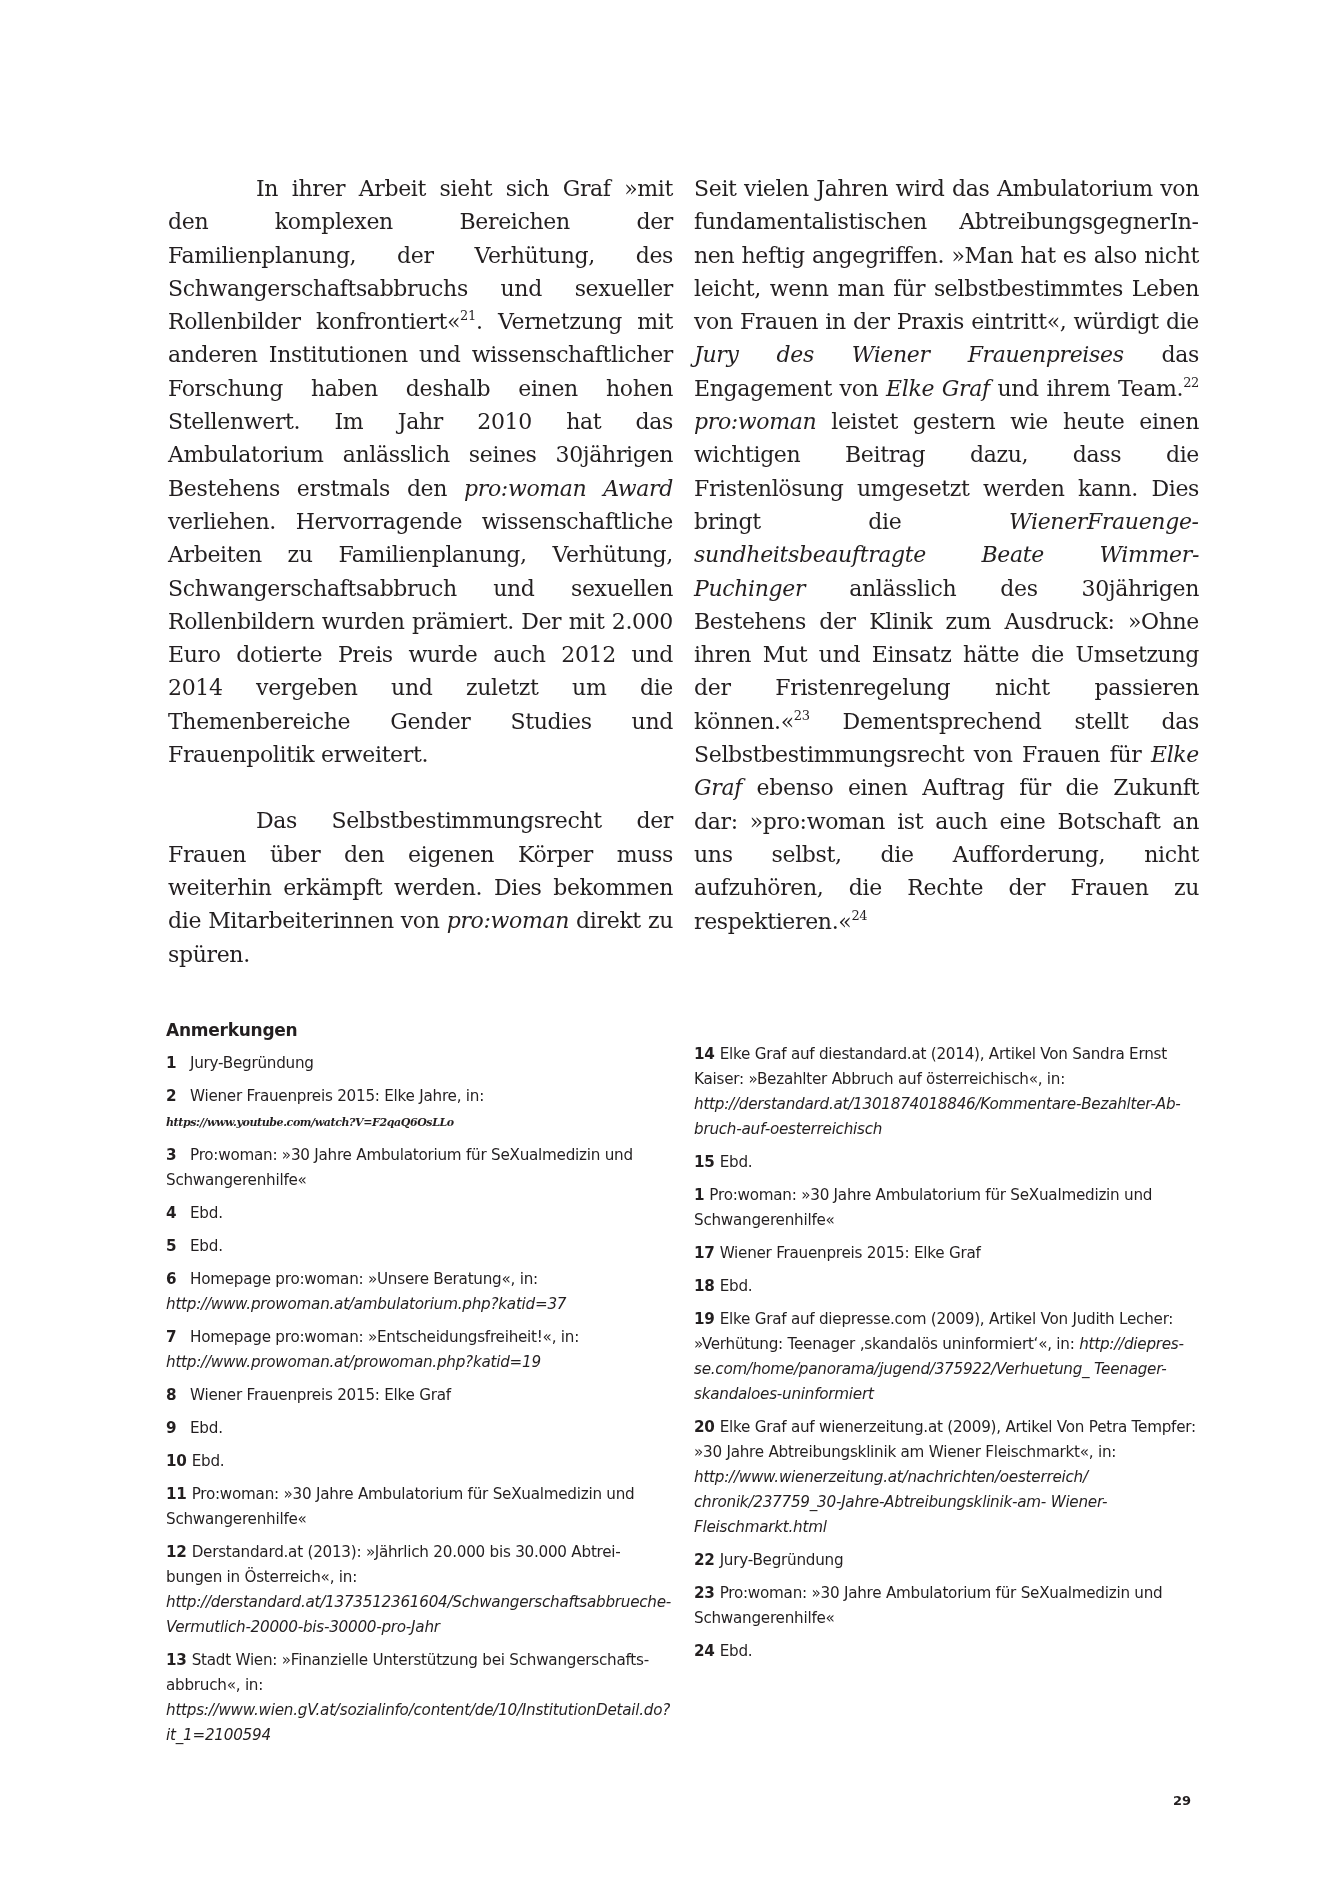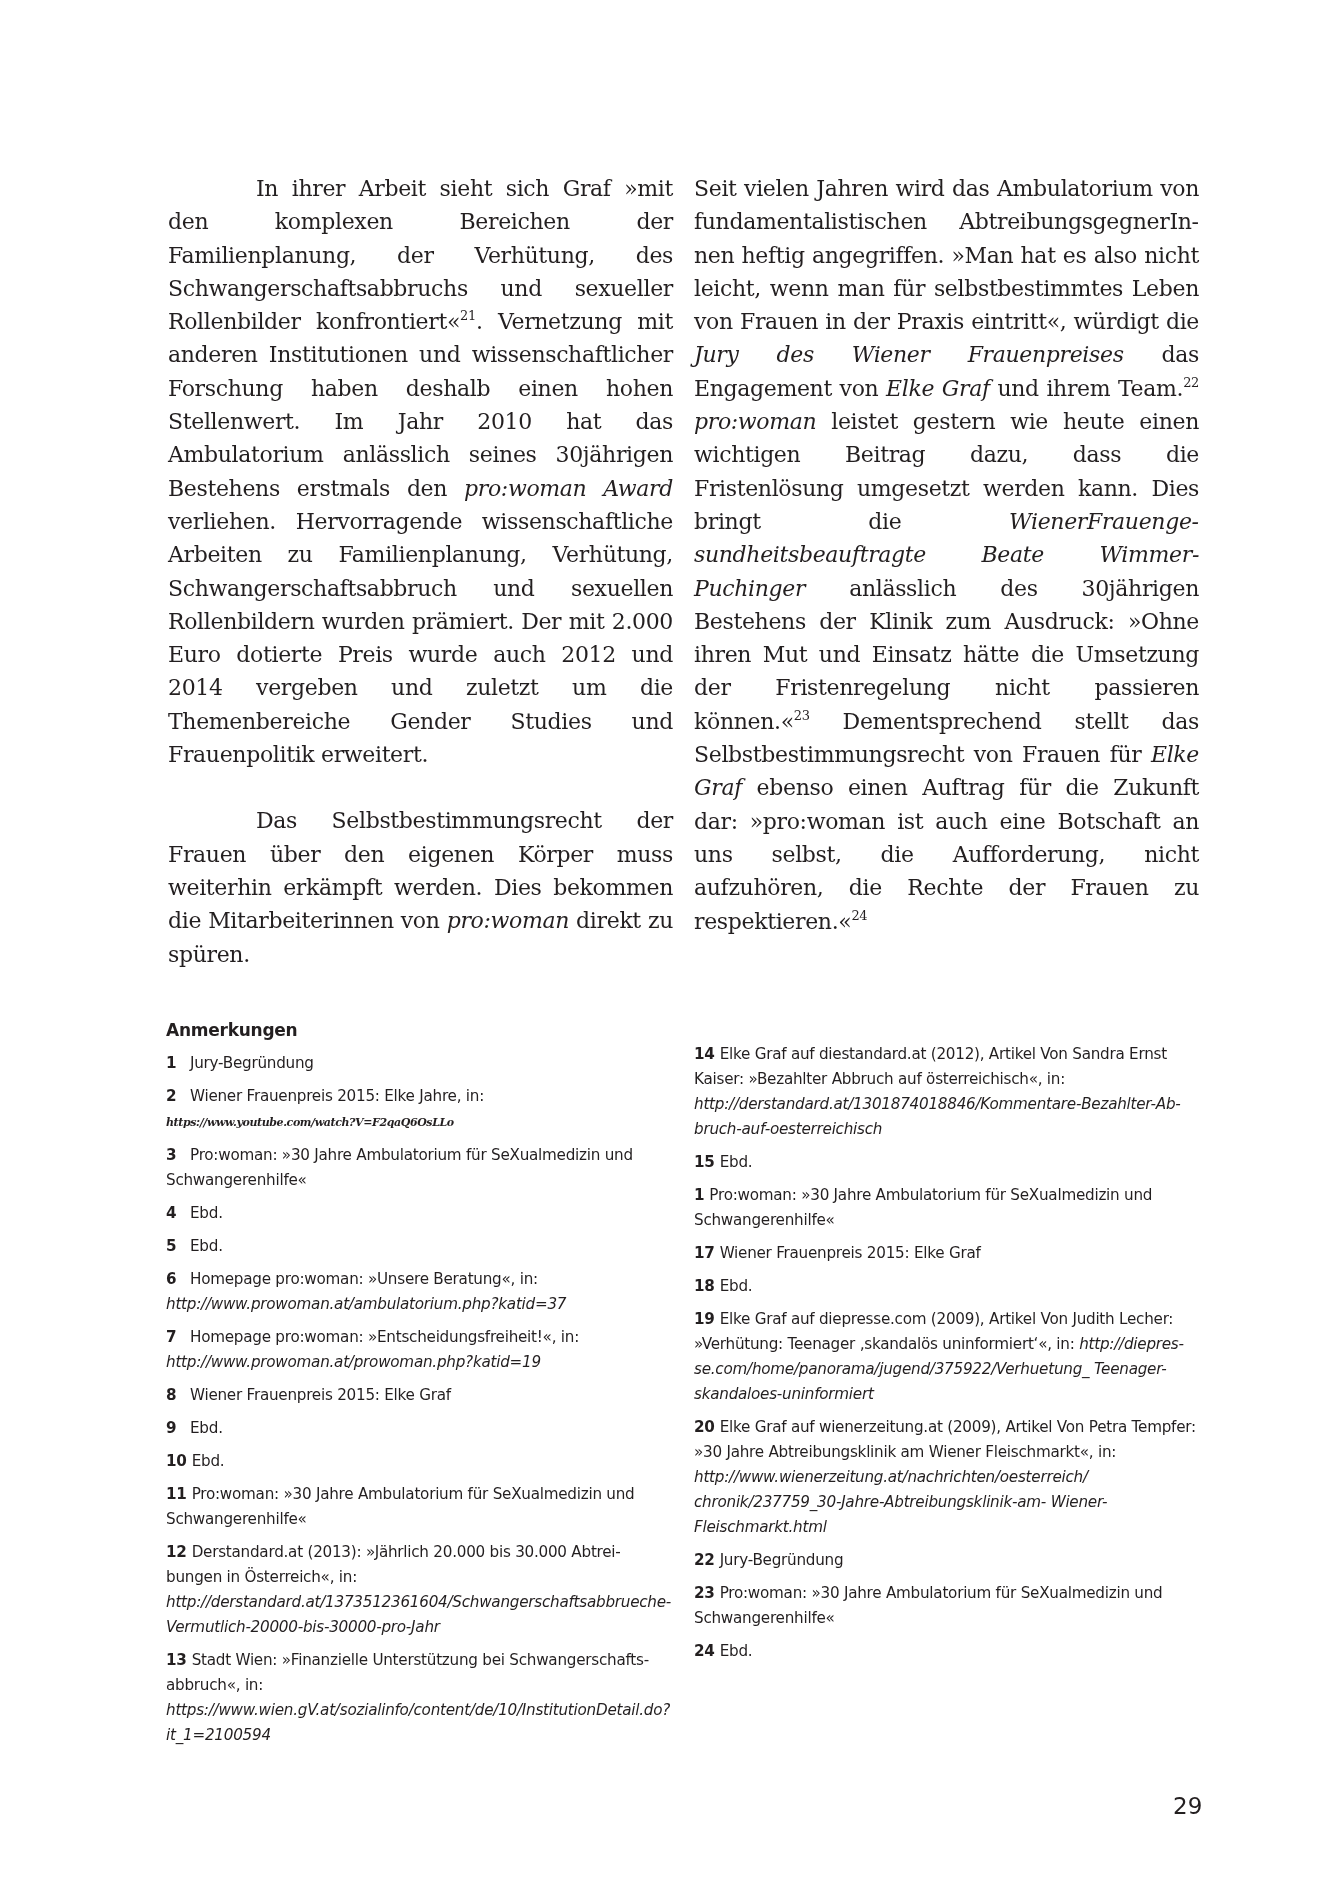--- a/index.html
+++ b/index.html
@@ -15,21 +15,21 @@
     .notes { position: absolute; top: 1018px; width: 505px; font-family: "DejaVu Sans", "Liberation Sans", sans-serif; font-size: 15.2px; line-height: 25px; letter-spacing: -0.25px; }
     .notes-left { left: 166px; }
     .notes-right { left: 694px; top: 1042px; }
     .notes h3 { margin: 0 0 8px 0; font-size: 17px; font-weight: bold; }
     .note { margin: 0 0 8px 0; }
     .note .num { font-weight: bold; }
     .note .num.pad { display: inline-block; width: 24px; }
     .note .num.nopad { margin-right: 5px; }
     .note i { font-style: italic; }
     .note i.serif-url { font-family: "DejaVu Serif", "Liberation Serif", serif; font-weight: bold; font-size: 11px; letter-spacing: -0.4px; }
-    .page-number { position: absolute; left: 1173px; top: 1793px; font-family: "DejaVu Sans", "Liberation Sans", sans-serif; font-size: 23px; font-weight: normal; }
+    .page-number { position: absolute; left: 1173px; top: 1793px; font-family: "DejaVu Sans", "Liberation Sans", sans-serif; font-size: 13px; font-weight: bold; }
   </style>
 </head>
 <body>
 
 <div class="col col-left">
   <p class="indent"><span>In ihrer Arbeit sieht sich Graf »mit den komplexen Bereichen der Familienplanung, der Verhütung, des Schwangerschaftsabbruchs und sexueller Rollenbilder konfrontiert«</span><sup>21</sup><span>. Vernetzung mit anderen Institutionen und wissenschaftlicher Forschung haben deshalb einen hohen Stellenwert. Im Jahr 2010 hat das Ambulatorium anlässlich seines 30jährigen Be­stehens erstmals den </span><i>pro:woman Award</i><span> verlie­hen. Hervorragende wissenschaftliche Arbeiten zu Familienplanung, Verhütung, Schwanger­schaftsabbruch und sexuellen Rollenbildern wurden prämiert. Der mit 2.000 Euro dotierte Preis wurde auch 2012 und 2014 vergeben und zuletzt um die Themenbereiche Gender Studies und Frauenpolitik erweitert.</span></p>
   <p class="indent"><span>Das Selbstbestimmungsrecht der Frau­en über den eigenen Körper muss weiterhin erkämpft werden. Dies bekommen die Mitar­beiterinnen von </span><i>pro:woman</i><span> direkt zu spüren.</span></p>
 </div>
 
 <div class="col col-right">
@@ -50,21 +50,21 @@
       <div class="note"><span class="num pad">9</span><span>Ebd.</span></div>
       <div class="note"><span class="num nopad">10</span><span>Ebd.</span></div>
       <div class="note"><span class="num nopad">11</span><span>Pro:woman: »30 Jahre Ambulatorium für SeXualmedizin und Schwangerenhilfe«</span></div>
       <div class="note"><span class="num nopad">12</span><span>Derstandard.at (2013): »Jährlich 20.000 bis 30.000 Abtrei­bungen in Österreich«, in:</span> <i>http://derstandard.at/1373512361604/Schwangerschaftsabbrueche-Vermutlich-20000-bis-30000-pro-Jahr</i></div>
       <div class="note"><span class="num nopad">13</span><span>Stadt Wien: »Finanzielle Unterstützung bei Schwangerschafts­abbruch«, in:</span> <i>https://www.wien.gV.at/sozialinfo/content/de/10/InstitutionDetail.do?it_1=2100594</i></div>
     </div>
 </div>
 
 <div class="notes notes-right">
   <div id="notes-right-list">
-      <div class="note"><span class="num nopad">14</span><span>Elke Graf auf diestandard.at (2012), Artikel Von Sandra Ernst Kaiser: »Bezahlter Abbruch auf österreichisch«, in:</span> <i>http://derstandard.at/1301874018846/Kommentare-Bezahlter-Ab­bruch-auf-oesterreichisch</i></div>
+      <div class="note"><span class="num nopad">14</span><span>Elke Graf auf diestandard.at (2014), Artikel Von Sandra Ernst Kaiser: »Bezahlter Abbruch auf österreichisch«, in:</span> <i>http://derstandard.at/1301874018846/Kommentare-Bezahlter-Ab­bruch-auf-oesterreichisch</i></div>
       <div class="note"><span class="num nopad">15</span><span>Ebd.</span></div>
       <div class="note"><span class="num nopad">1</span><span>Pro:woman: »30 Jahre Ambulatorium für SeXualmedizin und Schwangerenhilfe«</span></div>
       <div class="note"><span class="num nopad">17</span><span>Wiener Frauenpreis 2015: Elke Graf</span></div>
       <div class="note"><span class="num nopad">18</span><span>Ebd.</span></div>
       <div class="note"><span class="num nopad">19</span><span>Elke Graf auf diepresse.com (2009), Artikel Von Judith Lecher: »Verhütung: Teenager ‚skandalös uninformiert‘«, in:</span> <i>http://diepres­se.com/home/panorama/jugend/375922/Verhuetung_ Teenager-skandaloes-uninformiert</i></div>
       <div class="note"><span class="num nopad">20</span><span>Elke Graf auf wienerzeitung.at (2009), Artikel Von Petra Tempfer: »30 Jahre Abtreibungsklinik am Wiener Fleischmarkt«, in:</span> <i>http://www.wienerzeitung.at/nachrichten/oesterreich/ chronik/237759_30-Jahre-Abtreibungsklinik-am- Wiener-Fleischmarkt.html</i></div>
       <div class="note"><span class="num nopad">22</span><span>Jury-Begründung</span></div>
       <div class="note"><span class="num nopad">23</span><span>Pro:woman: »30 Jahre Ambulatorium für SeXualmedizin und Schwangerenhilfe«</span></div>
       <div class="note"><span class="num nopad">24</span><span>Ebd.</span></div>
     </div>

